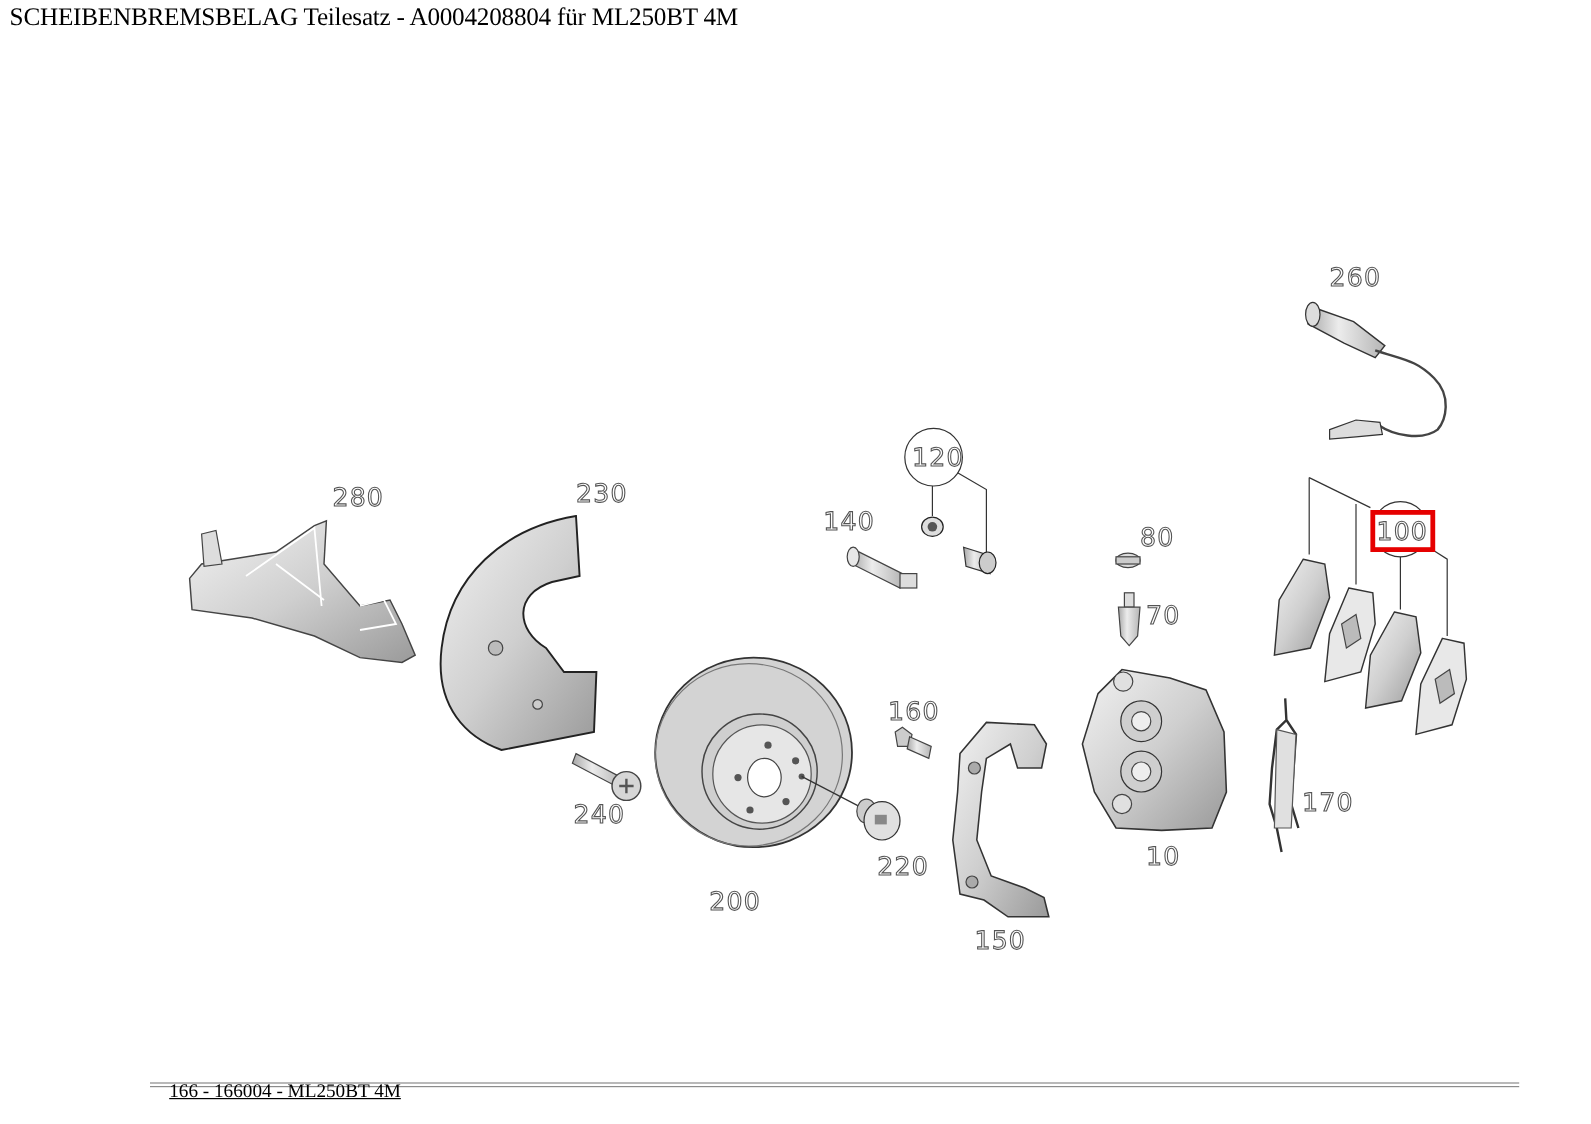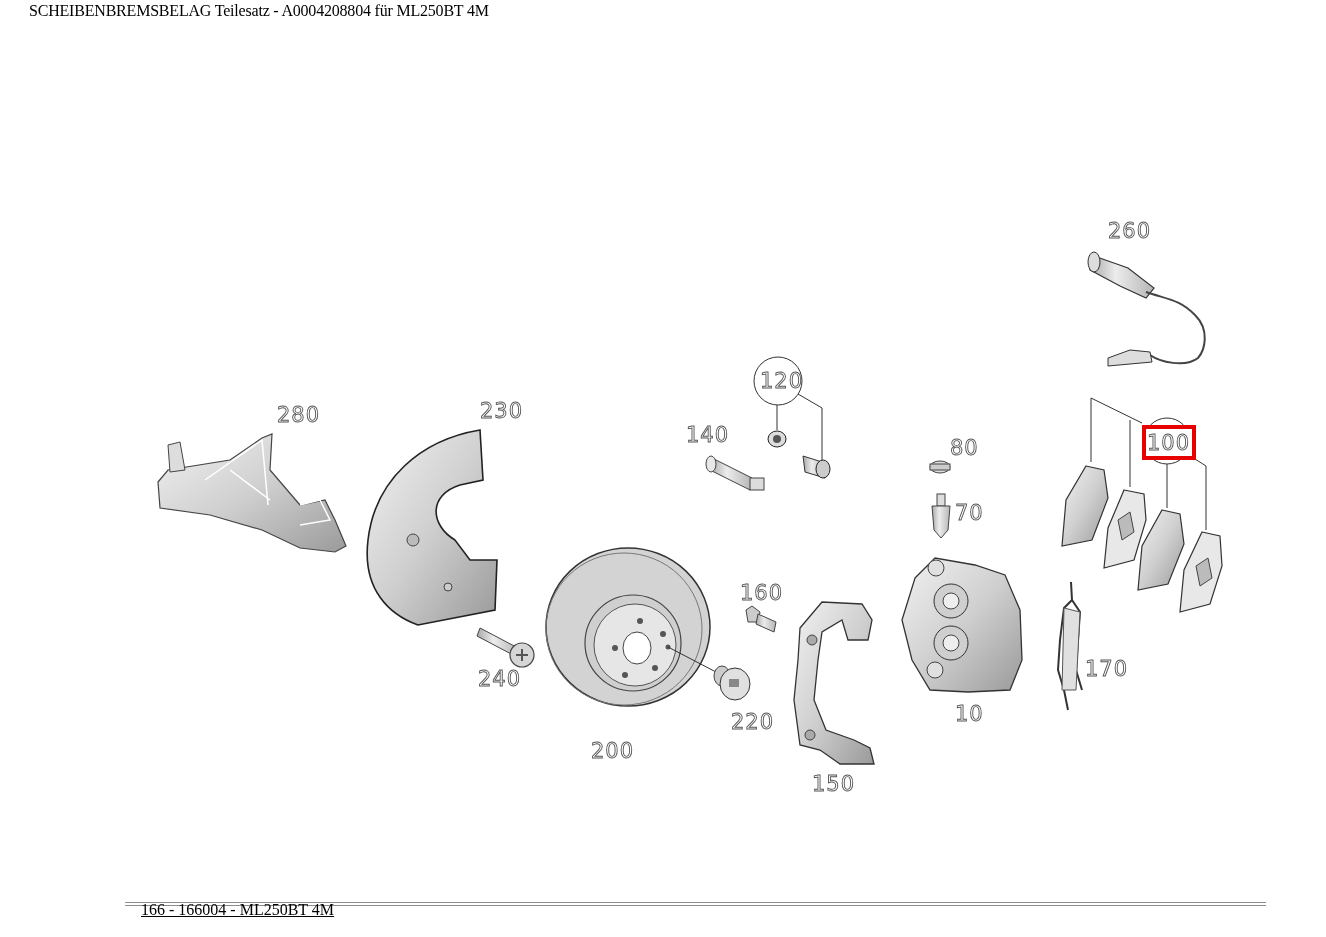--- a/index.html
+++ b/index.html
@@ -1,18 +1,18 @@
 <!DOCTYPE html>
 <html><head>
 <meta charset="utf-8">
 <style>
   html, body { margin: 0; padding: 0; background: #ffffff; }
   body { width: 1326px; height: 937px; position: relative; overflow: hidden;
          font-family: "DejaVu Serif", "Liberation Serif", serif; color: #000; }
-  .title { position: absolute; left: 29px; top: 2px; font-size: 16px; letter-spacing: -0.2px;
+  .title { position: absolute; left: 8px; top: 2px; font-size: 21px; letter-spacing: -0.2px;
            font-family: "Liberation Serif", "DejaVu Serif", serif; white-space: nowrap; }
   .diagram { position: absolute; left: 0; top: 0; width: 1326px; height: 937px; }
   .callout { font-family: "DejaVu Sans", "Liberation Sans", sans-serif; font-size: 21px;
              fill: #ffffff; stroke: #555; stroke-width: 0.9px; letter-spacing: 1px; cursor: pointer; }
   .part { cursor: pointer; }
   .footer-rule { position: absolute; left: 125px; width: 1141px; height: 1px; background: #8c8c8c; }
   .footer-text { position: absolute; left: 141px; top: 901px; font-size: 16px;
                  font-family: "Liberation Serif", "DejaVu Serif", serif; white-space: nowrap; text-decoration: underline; }
 </style>
 </head>

